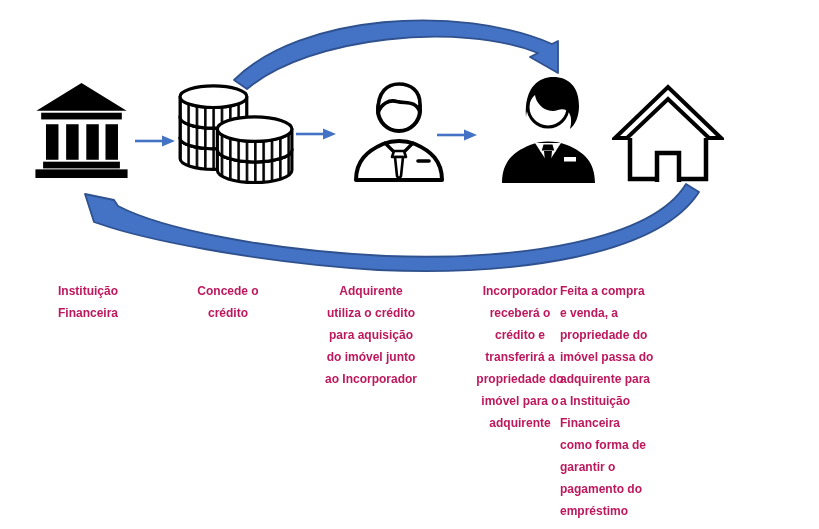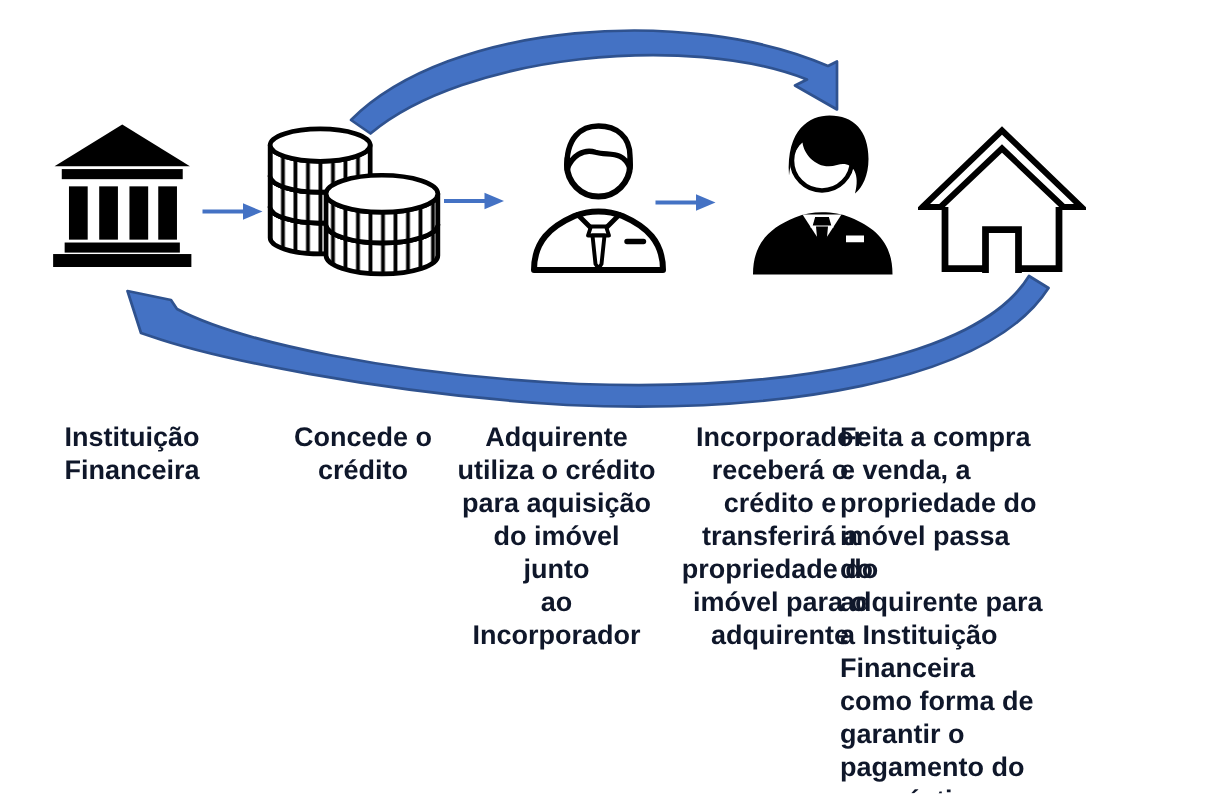--- a/index.html
+++ b/index.html
@@ -3,21 +3,21 @@
 <meta charset="utf-8">
 <style>
   html,body{margin:0;padding:0;background:#fff;}
   #canvas{
     position:relative;width:819px;height:529px;background:#ffffff;overflow:hidden;
     font-family:"Liberation Sans", sans-serif;
   }
   .abs{position:absolute;}
   .step-label{
     position:absolute;top:280px;
-    font-size:18px;line-height:22px;font-weight:700;color:#0f172a;
+    font-size:12px;line-height:22px;font-weight:700;color:#be185d;
     text-align:center;white-space:pre-line;
   }
   .step-label.left-align{text-align:left;}
   .swoosh{fill:#4472C4;stroke:#2F528F;stroke-width:1.8;stroke-linejoin:round;}
   .mini-arrow-line{stroke:#4472C4;stroke-width:2.6;}
   .mini-arrow-head{fill:#4472C4;}
 </style>
 </head>
 <body>
 
@@ -105,21 +105,21 @@
 
   <svg class="abs" style="left:612px;top:82px;" width="112" height="100" viewBox="0 0 112 100">
     <polygon points="3,56 56,5 109,56 97,56 56,17 15,56" fill="#fff" stroke="#000" stroke-width="4" stroke-linejoin="miter"></polygon>
     <path d="M18,56 L18,97 L94,97 L94,56" fill="#fff" stroke="#000" stroke-width="4.5"></path>
     <path d="M45,100 L45,71 L67,71 L67,100" fill="#fff" stroke="#000" stroke-width="4.5"></path>
   </svg>
 
   <div class="step-label" style="left:22px;width:132px;">Instituição
 Financeira</div>
 
-  <div class="step-label" style="left:176px;width:132px;">Concede o
+  <div class="step-label" style="left:162px;width:132px;">Concede o
 crédito</div>
 
   <div class="step-label" style="left:305px;width:132px;">Adquirente
 utiliza o crédito
 para aquisição
 do imóvel junto
 ao Incorporador</div>
 
   <div class="step-label" style="left:454px;width:132px;">Incorporador
 receberá o

